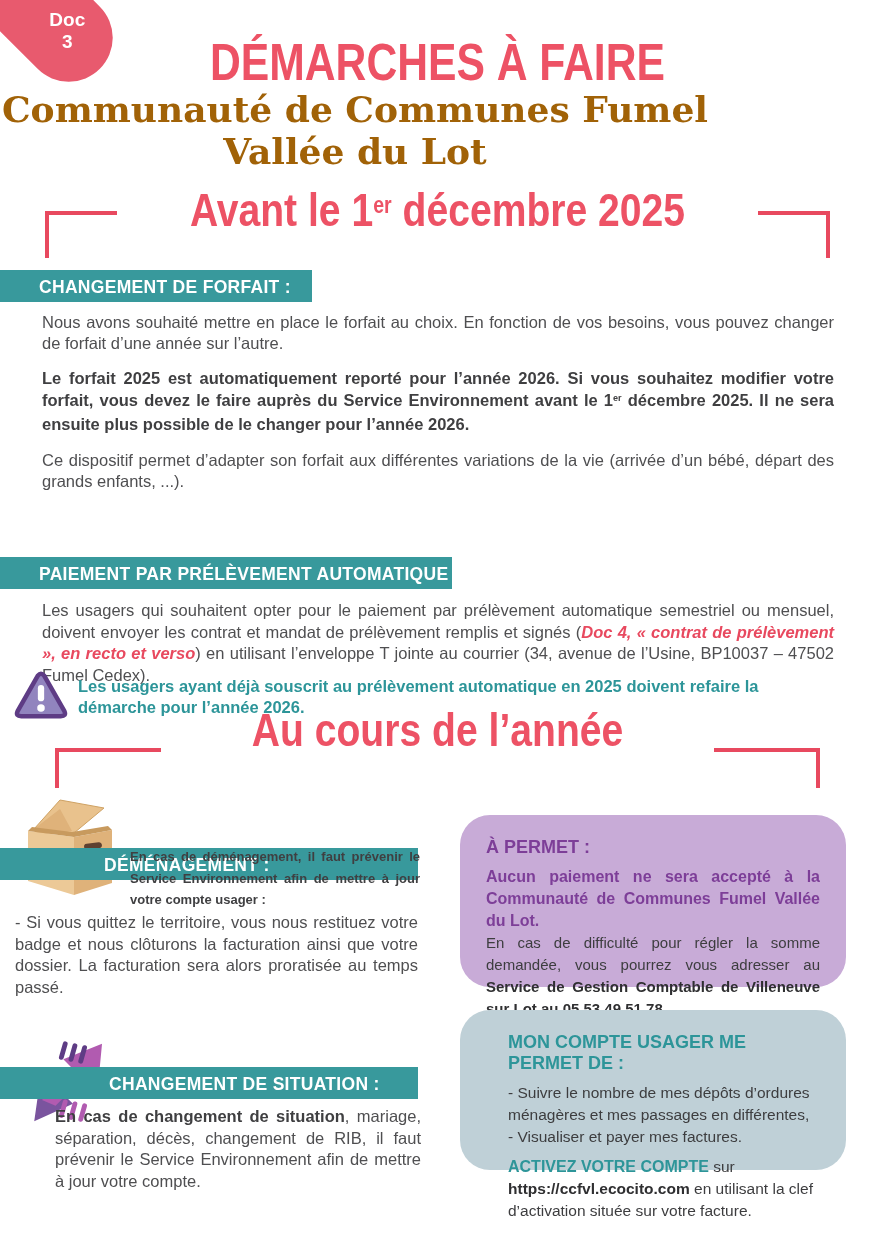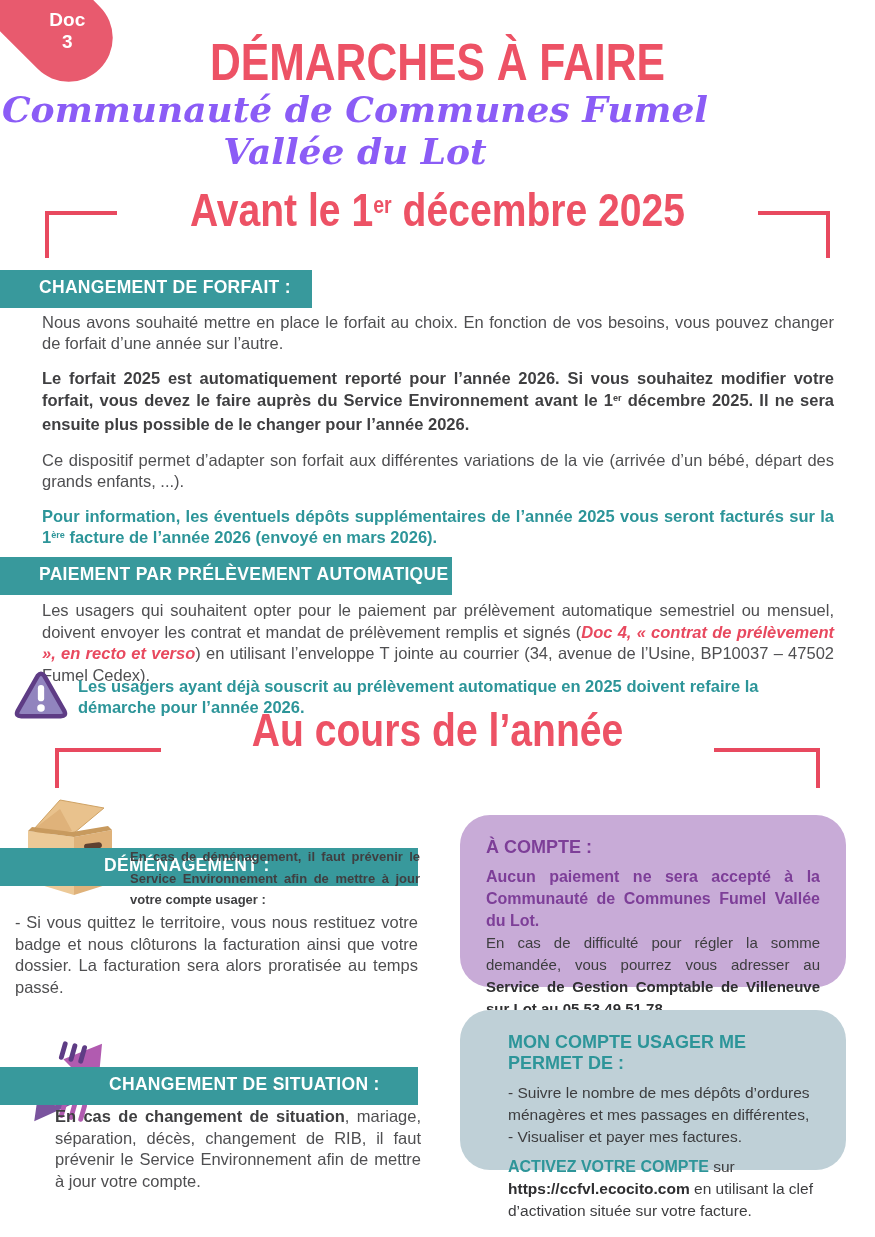--- a/index.html
+++ b/index.html
@@ -11,41 +11,41 @@
     background:#e85a6e; border-radius:44px; transform:rotate(45deg); }
   .doc-badge-inner { position:absolute; right:4px; top:18px; width:92px;
     transform:rotate(-45deg); text-align:center; color:#fff; font-weight:bold;
     font-size:19px; line-height:22px; }
 
   
   .main-title { position:absolute; top:32px; left:0; width:875px; text-align:center;
     color:#ed5265; font-weight:bold; font-size:52px; letter-spacing:0px;
     transform:scaleX(0.82); }
   .subtitle { position:absolute; top:88px; left:0; width:710px; text-align:center;
-    font-family:"DejaVu Serif", serif; font-style:italic; font-weight:bold;
-    color:#8b5cf6; font-size:36px; }
+    font-family:"DejaVu Serif", serif; font-weight:bold;
+    color:#a16207; font-size:36px; }
 
   
   .season-heading { position:absolute; left:0; width:875px; text-align:center;
     color:#ed5265; font-weight:bold; font-size:46px; transform:scaleX(0.85); }
   .season-heading .sp { font-size:0.5em; position:relative; top:-0.55em; }
   .heading-avant { top:183px; }
   .heading-cours { top:703px; }
 
   
   .bracket { position:absolute; }
   .bk-tl { border-top:4px solid #e8495f; border-left:4px solid #e8495f; }
   .bk-tr { border-top:4px solid #e8495f; border-right:4px solid #e8495f; }
   .bk-avant-l { left:45px;  top:211px; width:72px;  height:47px; }
   .bk-avant-r { right:45px; top:211px; width:72px;  height:47px; }
   .bk-cours-l { left:55px;  top:748px; width:106px; height:40px; }
   .bk-cours-r { right:55px; top:748px; width:106px; height:40px; }
 
   
-  .teal-band { position:absolute; left:0; height:38px; line-height:34px;
+  .teal-band { position:absolute; left:0; height:32px; line-height:34px;
     background:#38999c; color:#ffffff; font-weight:bold; font-size:17.5px;
     letter-spacing:0.3px; white-space:nowrap; }
   .band-forfait    { top:270px;  width:312px; padding-left:39px; }
   .band-prelev     { top:557px;  width:452px; padding-left:39px; }
   .band-demenage   { top:848px;  width:418px; padding-left:104px; }
   .band-situation  { top:1067px; width:418px; padding-left:109px; }
 
   
   .txt { color:#4f4f51; font-size:16.5px; line-height:21px; text-align:justify; }
   .txt b, .b { color:#3f3f41; font-weight:bold; }
@@ -108,21 +108,20 @@
     <span>Avant le 1</span><span class="sp">er</span><span> décembre 2025</span>
   </div>
   <div class="bracket bk-tl bk-avant-l"></div>
   <div class="bracket bk-tr bk-avant-r"></div>
 
   <div class="teal-band band-forfait">CHANGEMENT DE FORFAIT :</div>
   <div class="block-forfait txt">
     <p>Nous avons souhaité mettre en place le forfait au choix. En fonction de vos besoins, vous pouvez changer de forfait d’une année sur l’autre.</p>
     <p class="p2"><b><span>Le forfait 2025 est automatiquement reporté pour l’année 2026. Si vous souhaitez modifier votre forfait, vous devez le faire auprès du Service Environnement avant le 1</span><span class="sp2">er</span><span> décembre 2025. Il ne sera ensuite plus possible de le changer pour l’année 2026.</span></b></p>
     <p>Ce dispositif permet d’adapter son forfait aux différentes variations de la vie (arrivée d’un bébé, départ des grands enfants, ...).</p>
-    <p class="teal-strong"><span>Pour information, les éventuels dépôts supplémentaires de l’année 2025 vous seront facturés sur la 1</span><span class="sp2">ère</span><span> facture de l’année 2026 (envoyé en mars 2026).</span></p>
   </div>
 
   <div class="teal-band band-prelev">PAIEMENT PAR PRÉLÈVEMENT AUTOMATIQUE :</div>
   <div class="block-prelev txt">
     <span>Les usagers qui souhaitent opter pour le paiement par prélèvement automatique semestriel ou mensuel, doivent envoyer les contrat et mandat de prélèvement remplis et signés (</span><span class="red-em">Doc 4, « contrat de prélèvement », en recto et verso</span><span>) en utilisant l’enveloppe T jointe au courrier (34, avenue de l’Usine, BP10037 – 47502 Fumel Cedex).</span>
   </div>
 
   <svg class="warning-icon" viewBox="0 0 60 54">
     <path d="M26.5 5.5 Q30 1 33.5 5.5 L56 45 Q58.5 50.5 52 50.5 L8 50.5 Q1.5 50.5 4 45 Z" fill="#9184be" stroke="#5e3c85" stroke-width="5" stroke-linejoin="round"></path>
     <rect x="26.5" y="16" width="7" height="18" rx="3.5" fill="#ffffff"></rect>
@@ -161,21 +160,21 @@
       <line x1="68" y1="68" x2="64" y2="82"></line>
       <line x1="78" y1="70" x2="74" y2="84"></line>
     </g>
   </svg>
   <div class="teal-band band-situation">CHANGEMENT DE SITUATION :</div>
   <div class="situation-text txt">
     <b>En cas de changement de situation</b><span>, mariage, séparation, décès, changement de RIB, il faut prévenir le Service Environnement afin de mettre à jour votre compte.</span>
   </div>
 
   <div class="side-box savoir-box">
-    <div class="savoir-title">À COMPTE :</div>
+    <div class="savoir-title">À PERMET :</div>
     <div class="savoir-highlight">Aucun paiement ne sera accepté à la Communauté de Communes Fumel Vallée du Lot.</div>
     <div class="savoir-text">
       <span>En cas de difficulté pour régler la somme demandée, vous pourrez vous adresser au </span><span class="b">Service de Gestion Comptable de Villeneuve sur Lot  au 05 53 49 51 78.</span>
     </div>
   </div>
 
   <div class="side-box compte-box">
     <div class="compte-title">MON COMPTE USAGER ME PERMET DE :</div>
     <div class="compte-item">- Suivre le nombre de mes dépôts d’ordures ménagères et mes passages en différentes,</div>
     <div class="compte-item">- Visualiser et payer mes factures.</div>

